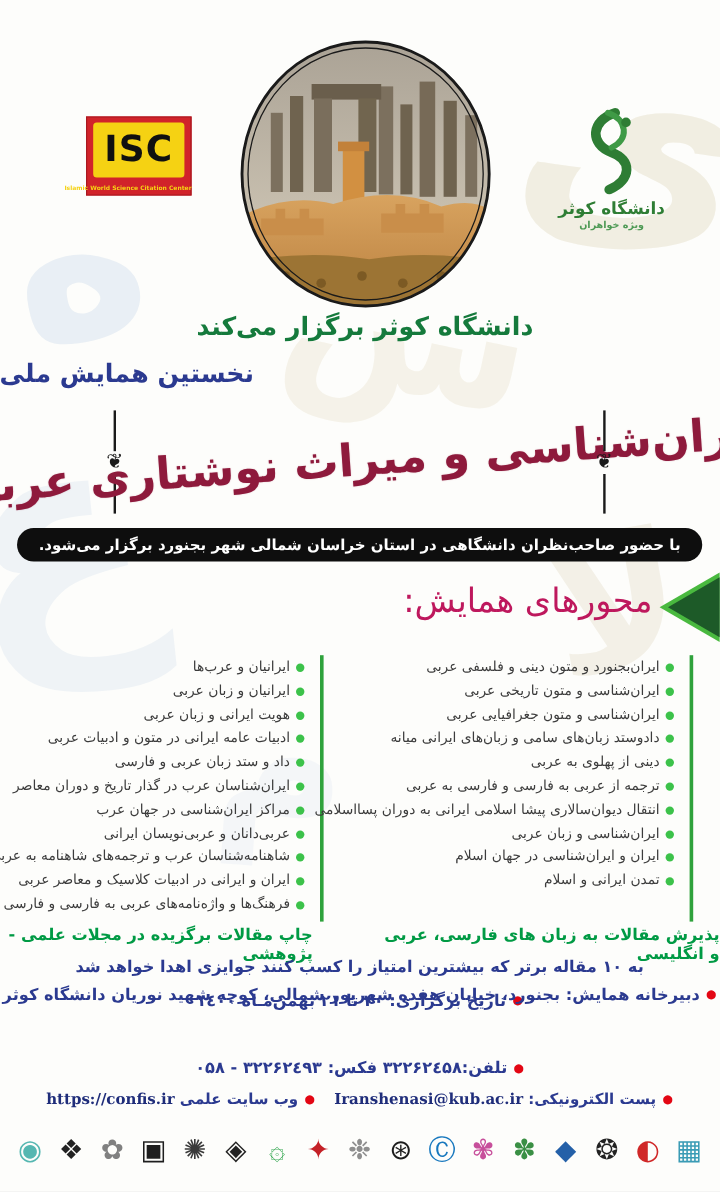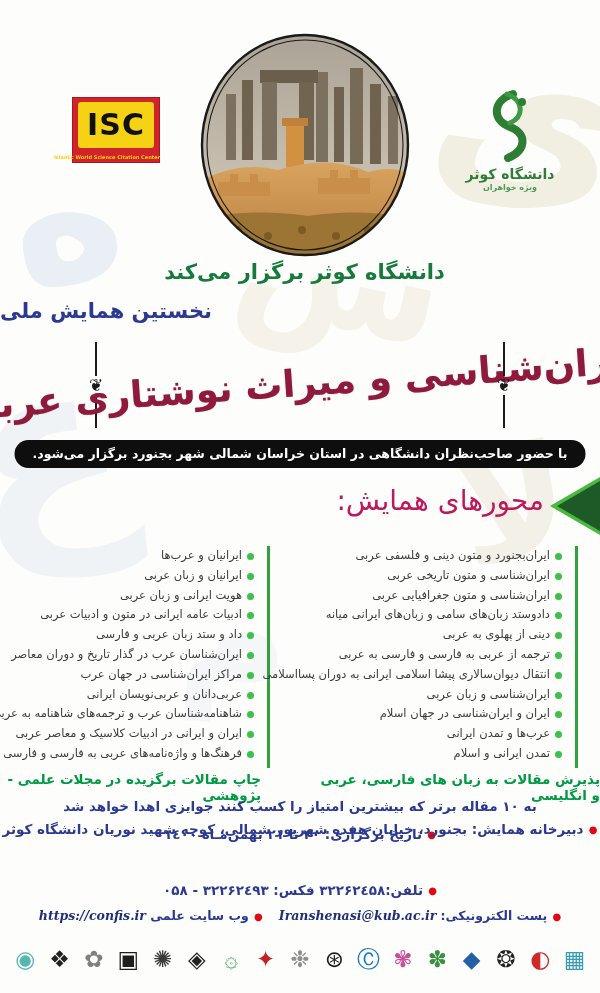--- a/index.html
+++ b/index.html
@@ -61,21 +61,21 @@
   
   .notes-row{left:0;right:0;top:771px;display:flex;direction:rtl;justify-content:center;gap:48px;font-size:13.5px;font-weight:bold;color:#009a44;}
   .award{left:0;right:0;top:798px;text-align:center;font-size:13.5px;font-weight:bold;color:#2b3a90;}
   .info-line{left:0;right:0;display:flex;direction:rtl;justify-content:center;gap:16px;font-size:13.5px;font-weight:bold;color:#2b3a90;}
   .l-dates{top:826px;}
   .l-secr{top:821px;align-items:flex-end;}
   .l-phone{top:882px;}
   .l-contact{top:908px;font-size:12.5px;}
   .seg{position:relative;padding-right:14px;white-space:nowrap;}
   .seg::before{content:"●";position:absolute;right:0;top:0;color:#e30613;font-size:10px;line-height:17px;}
-  .latin{direction:ltr;unicode-bidi:isolate;font-family:"DejaVu Serif",serif;font-style:italic;color:#1f2d7a;margin-top:16px;}
+  .latin{direction:ltr;unicode-bidi:isolate;font-family:"DejaVu Serif",serif;color:#1f2d7a;margin-top:16px;}
 
   
   .logos{left:6px;right:6px;top:932px;height:54px;display:flex;direction:ltr;justify-content:space-evenly;align-items:center;}
   .plogo{display:inline-flex;align-items:center;justify-content:center;width:30px;height:40px;}
   .plogo-glyph{font-size:23px;line-height:1;}
 </style>
 </head>
 <body>
 
 <div class="poster" dir="rtl">
@@ -183,21 +183,20 @@
 
     <li class="topic">ایران‌بجنورد و متون دینی و فلسفی عربی</li>
         <li class="topic">ایران‌شناسی و متون تاریخی عربی</li>
         <li class="topic">ایران‌شناسی و متون جغرافیایی عربی</li>
         <li class="topic">دادوستد زبان‌های سامی و زبان‌های ایرانی میانه</li>
         <li class="topic">دینی از پهلوی به عربی</li>
         <li class="topic">ترجمه از عربی به فارسی و فارسی به عربی</li>
         <li class="topic">انتقال دیوان‌سالاری پیشا اسلامی ایرانی به دوران پسااسلامی</li>
         <li class="topic">ایران‌شناسی و زبان عربی</li>
         <li class="topic">ایران و ایران‌شناسی در جهان اسلام</li>
-        <li class="topic">عرب‌ها و تمدن ایرانی</li>
         <li class="topic">تمدن ایرانی و اسلام</li>
       </ul>
     <ul class="topics-col">
 
     <li class="topic">ایرانیان و عرب‌ها</li>
         <li class="topic">ایرانیان و زبان عربی</li>
         <li class="topic">هویت ایرانی و زبان عربی</li>
         <li class="topic">ادبیات عامه ایرانی در متون و ادبیات عربی</li>
         <li class="topic">داد و ستد زبان عربی و فارسی</li>
         <li class="topic">ایران‌شناسان عرب در گذار تاریخ و دوران معاصر</li>

